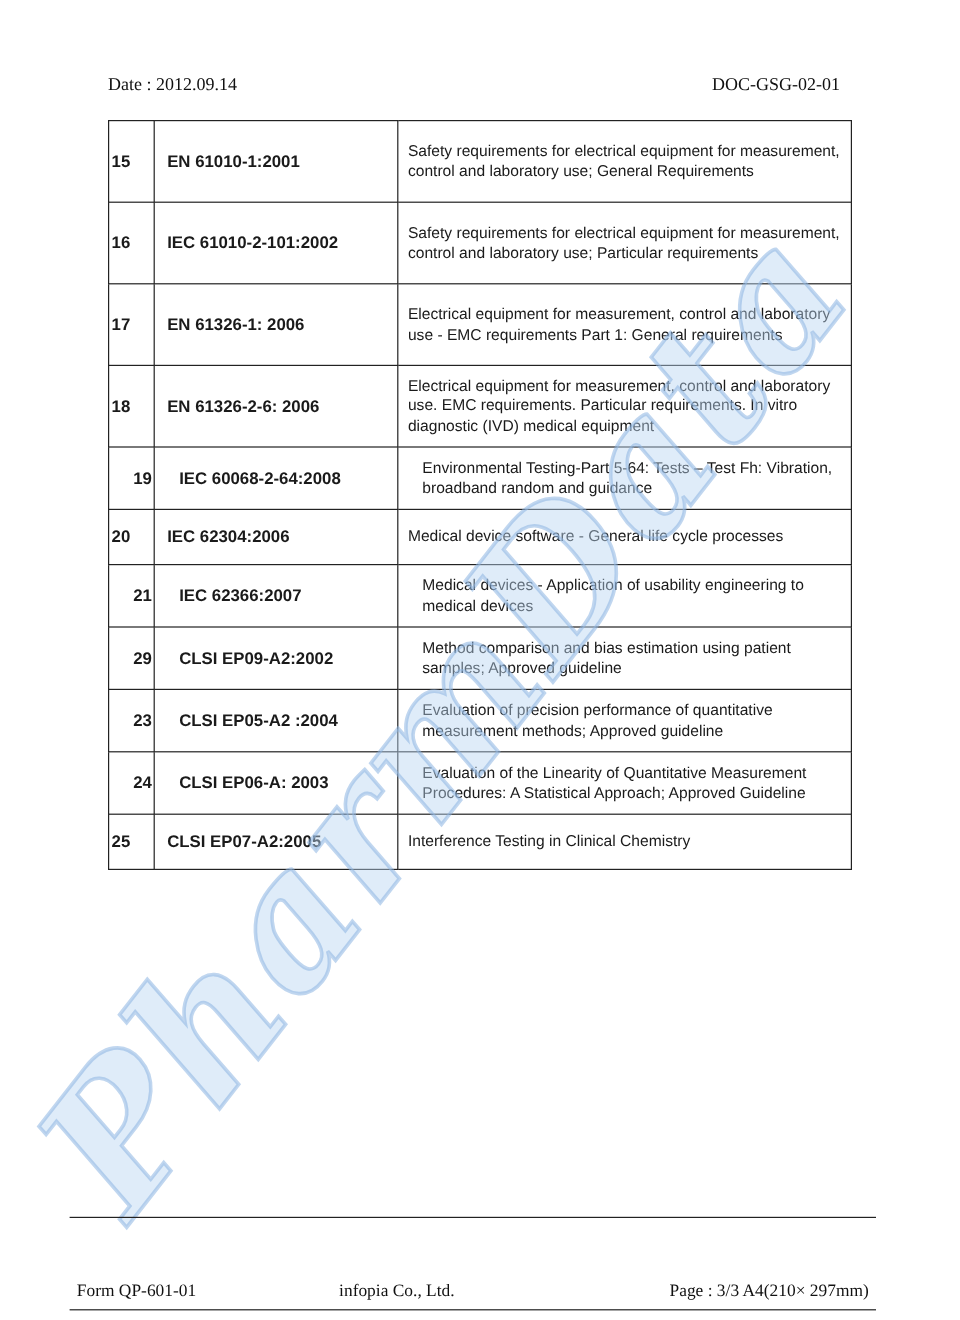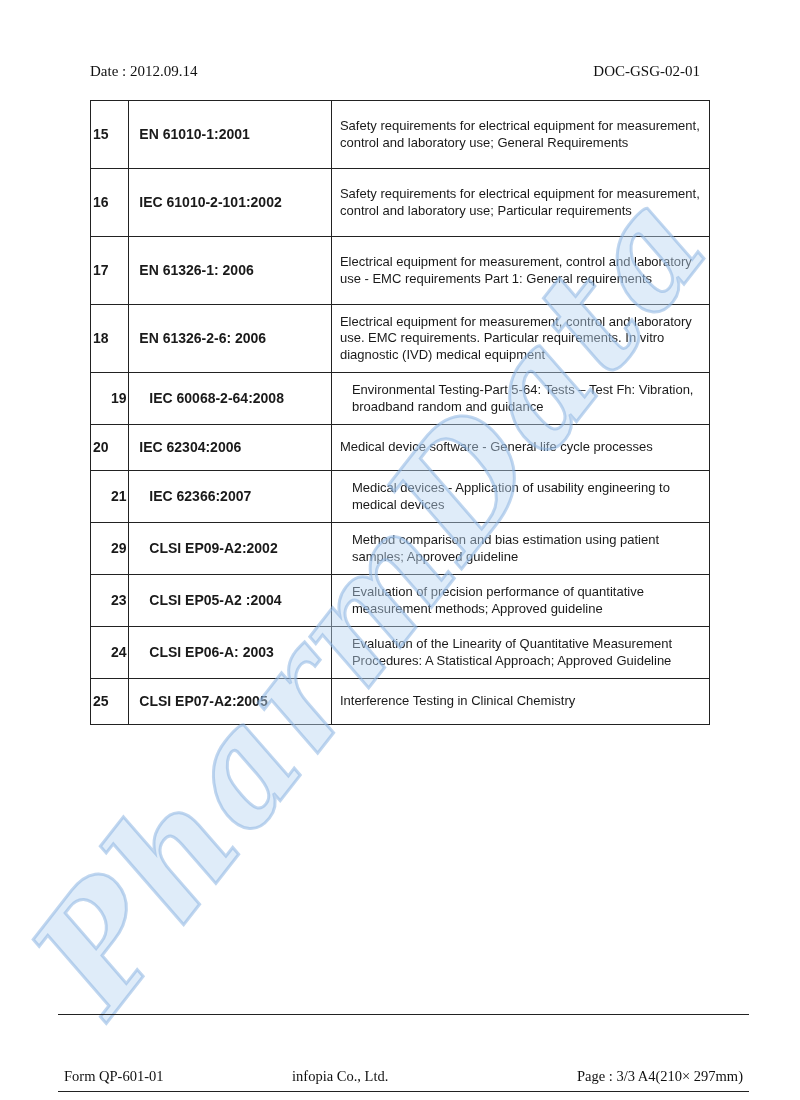--- a/index.html
+++ b/index.html
@@ -79,21 +79,21 @@
     letter-spacing: 4px;
     color: rgba(185, 212, 242, 0.45);
     -webkit-text-stroke: 3px rgba(140, 180, 225, 0.55);
     white-space: nowrap;
     pointer-events: none;
     user-select: none;
   }
   .doc-footer {
     position: absolute;
     left: 58px;
-    right: 51px;
+    right: 70px;
     top: 1014px;
     border-top: 1.5px solid #222;
     border-bottom: 1.5px solid #222;
     padding: 5px 6px 6px 6px;
     display: flex;
     justify-content: space-between;
     align-items: baseline;
     font-family: "Liberation Serif", serif;
     font-size: 14.5px;
     color: #111;

